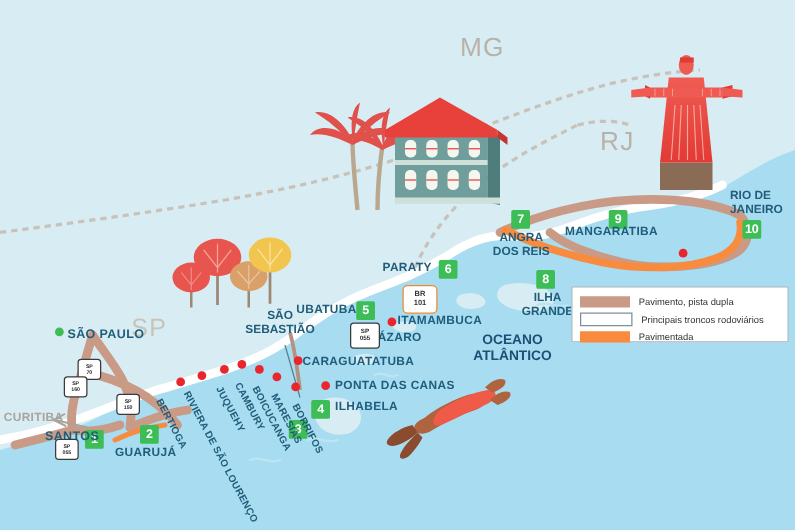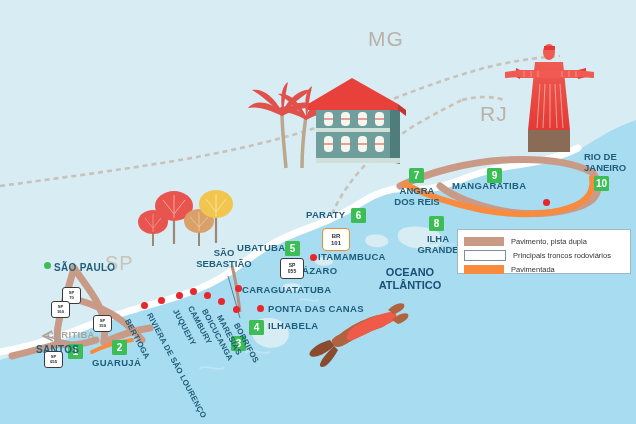--- a/index.html
+++ b/index.html
@@ -290,21 +290,21 @@
 
   <div class="lbl state" style="left:368px;top:28px;">MG</div>
   <div class="lbl state" style="left:480px;top:103px;">RJ</div>
   <div class="lbl state sp" style="left:105px;top:253px;">SP</div>
 
   <div class="lbl ocean" style="left:362px;top:266px;width:96px;">
     <div>OCEANO</div>
     <div>ATLÂNTICO</div>
   </div>
 
-  <div class="lbl curitiba" style="left:3px;top:330px;margin-left:44px;">CURITIBA</div>
+  <div class="lbl curitiba" style="left:3px;top:330px;">CURITIBA</div>
 
   <div class="num" style="left:68px;top:344px;">1</div>
   <div class="num" style="left:112px;top:340px;">2</div>
   <div class="num" style="left:231px;top:336px;">3</div>
   <div class="num" style="left:249px;top:320px;">4</div>
   <div class="num" style="left:285px;top:241px;">5</div>
   <div class="num" style="left:351px;top:208px;">6</div>
   <div class="num" style="left:409px;top:168px;">7</div>
   <div class="num" style="left:429px;top:216px;">8</div>
   <div class="num" style="left:487px;top:168px;">9</div>

